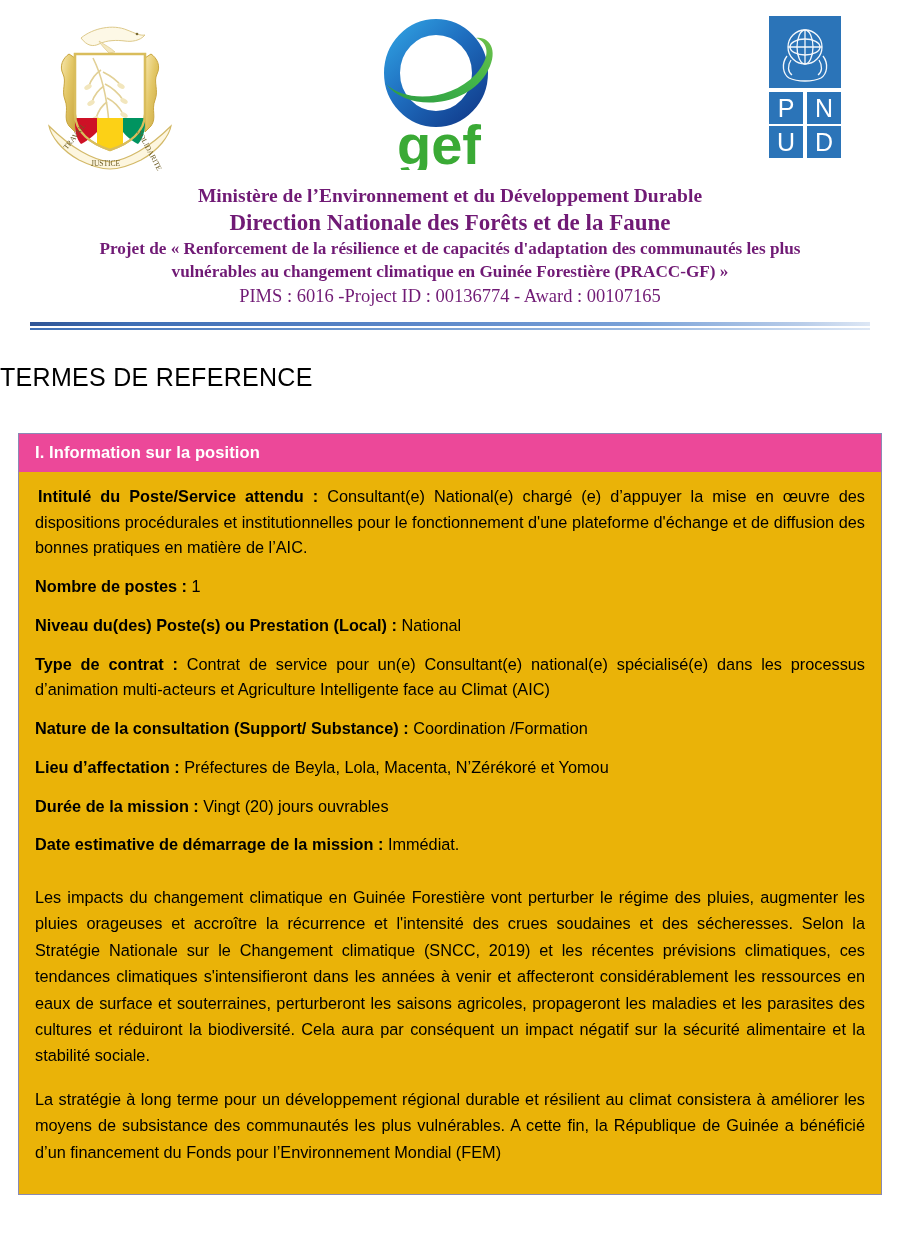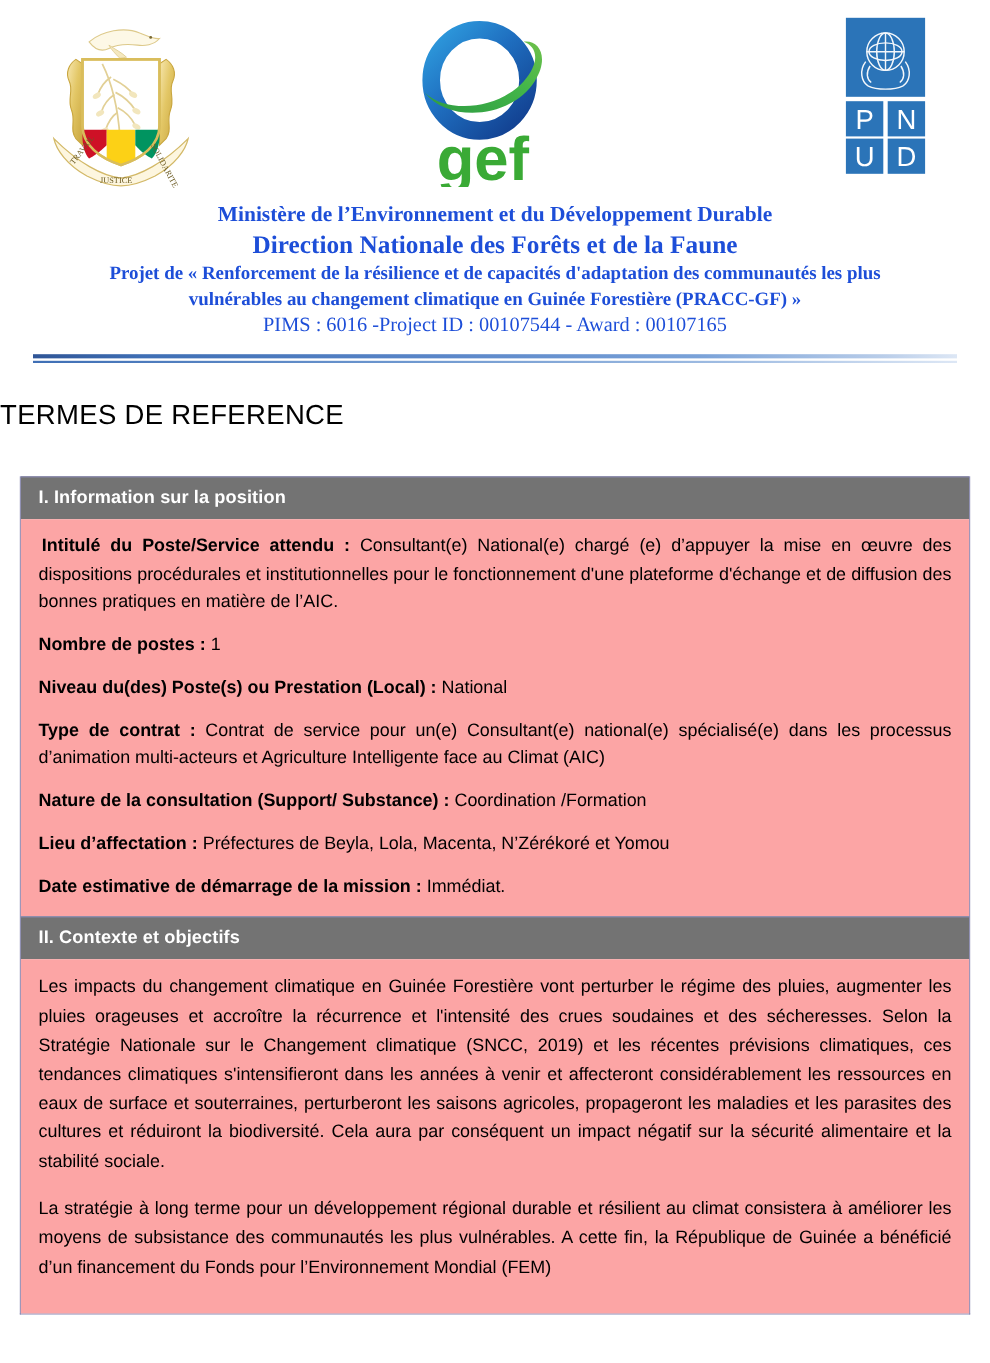--- a/index.html
+++ b/index.html
@@ -38,21 +38,21 @@
   .gef { width: 150px; height: 152px; }
 
   
   .pnud { width: 84px; height: 144px; }
 
   
   .head-text {
     text-align: center;
     font-family: "Liberation Serif", serif;
     font-weight: bold;
-    color: #1d4ed8;
+    color: #701a75;
     padding: 0 22px;
     margin-top: -2px;
   }
   .head-line { line-height: 1.30; }
   .hl-1 { font-size: 19.5px; }
   .hl-2 { font-size: 23px; }
   .hl-3 { font-size: 17.2px; }
   .hl-4 { font-size: 17.2px; }
   .hl-5 { font-size: 18.5px; font-weight: normal; margin-top: 1px; }
 
@@ -82,30 +82,30 @@
   }
 
   
   .doc-body {
     margin: 41px 18px 0 18px;
     border-left: 1px solid #8a8ab5;
     border-right: 1px solid #8a8ab5;
     border-bottom: 1px solid #8a8ab5;
   }
   .section-bar {
-    background: #737373;
+    background: #ec4899;
     color: #ffffff;
     font-size: 16.5px;
     font-weight: bold;
     padding: 9px 0 10px 16px;
     border-top: 1px solid #8a8ab5;
     letter-spacing: 0.1px;
   }
   .section-body {
-    background: #fca5a5;
+    background: #eab308;
     padding: 12px 16px 12px 16px;
   }
   .para {
     font-size: 16.3px;
     line-height: 1.58;
     text-align: justify;
     margin: 0 0 13px 0;
     color: #000000;
   }
   .para:last-child { margin-bottom: 2px; }
@@ -221,21 +221,21 @@
     </svg>
   </div>
 
 </div>
 
 <div class="head-text">
   <div class="head-line hl-1">Ministère de l’Environnement et du Développement Durable</div>
   <div class="head-line hl-2">Direction Nationale des Forêts et de la Faune</div>
   <div class="head-line hl-3">Projet de « Renforcement de la résilience et de capacités d'adaptation des communautés les plus</div>
   <div class="head-line hl-4">vulnérables au changement climatique en Guinée Forestière (PRACC-GF) »</div>
-  <div class="head-line hl-5">PIMS : 6016 -Project ID : 00107544 - Award :  00107165</div>
+  <div class="head-line hl-5">PIMS : 6016 -Project ID : 00136774 - Award :  00107165</div>
 </div>
 
 <div class="rule-wrap">
   <div class="rule-thick"></div>
   <div class="rule-gap"></div>
   <div class="rule-thin"></div>
 </div>
 
 <div class="doc-title">TERMES DE REFERENCE</div>
 
@@ -256,24 +256,26 @@
     <p class="para">
       <b>Type de contrat :</b><span> Contrat de service pour un(e) Consultant(e) national(e) spécialisé(e) dans les processus d’animation multi-acteurs et Agriculture Intelligente face au Climat (AIC)</span>
     </p>
     <p class="para">
       <b>Nature de la consultation (Support/ Substance) :</b><span> Coordination /Formation</span>
     </p>
     <p class="para">
       <b>Lieu d’affectation :</b><span> Préfectures de Beyla, Lola, Macenta, N’Zérékoré et Yomou</span>
     </p>
     <p class="para">
+      <b>Durée de la mission :</b><span>  Vingt (20) jours ouvrables</span>
+    </p>
+    <p class="para">
       <b>Date estimative de démarrage de la mission :</b><span> Immédiat.</span>
     </p>
   </div>
 
-  <div class="section-bar">II. Contexte et objectifs</div>
 
   <div class="section-body sec2">
     <p class="para">Les impacts du changement climatique en Guinée Forestière vont perturber le régime des pluies, augmenter les pluies orageuses et accroître la récurrence et l'intensité des crues soudaines et des sécheresses. Selon la Stratégie Nationale sur le Changement climatique (SNCC, 2019) et les récentes prévisions climatiques, ces tendances climatiques s'intensifieront dans les années à venir et affecteront considérablement les ressources en eaux de surface et souterraines, perturberont les saisons agricoles, propageront les maladies et les parasites des cultures et réduiront la biodiversité. Cela aura par conséquent un impact négatif sur la sécurité alimentaire et la stabilité sociale.</p>
     <p class="para">La stratégie à long terme pour un développement régional durable et résilient au climat consistera à améliorer les moyens de subsistance des communautés les plus vulnérables. A cette fin, la République de Guinée a bénéficié d’un financement du Fonds pour l’Environnement Mondial (FEM)</p>
   </div>
 
 </div>
 
 </body></html>

